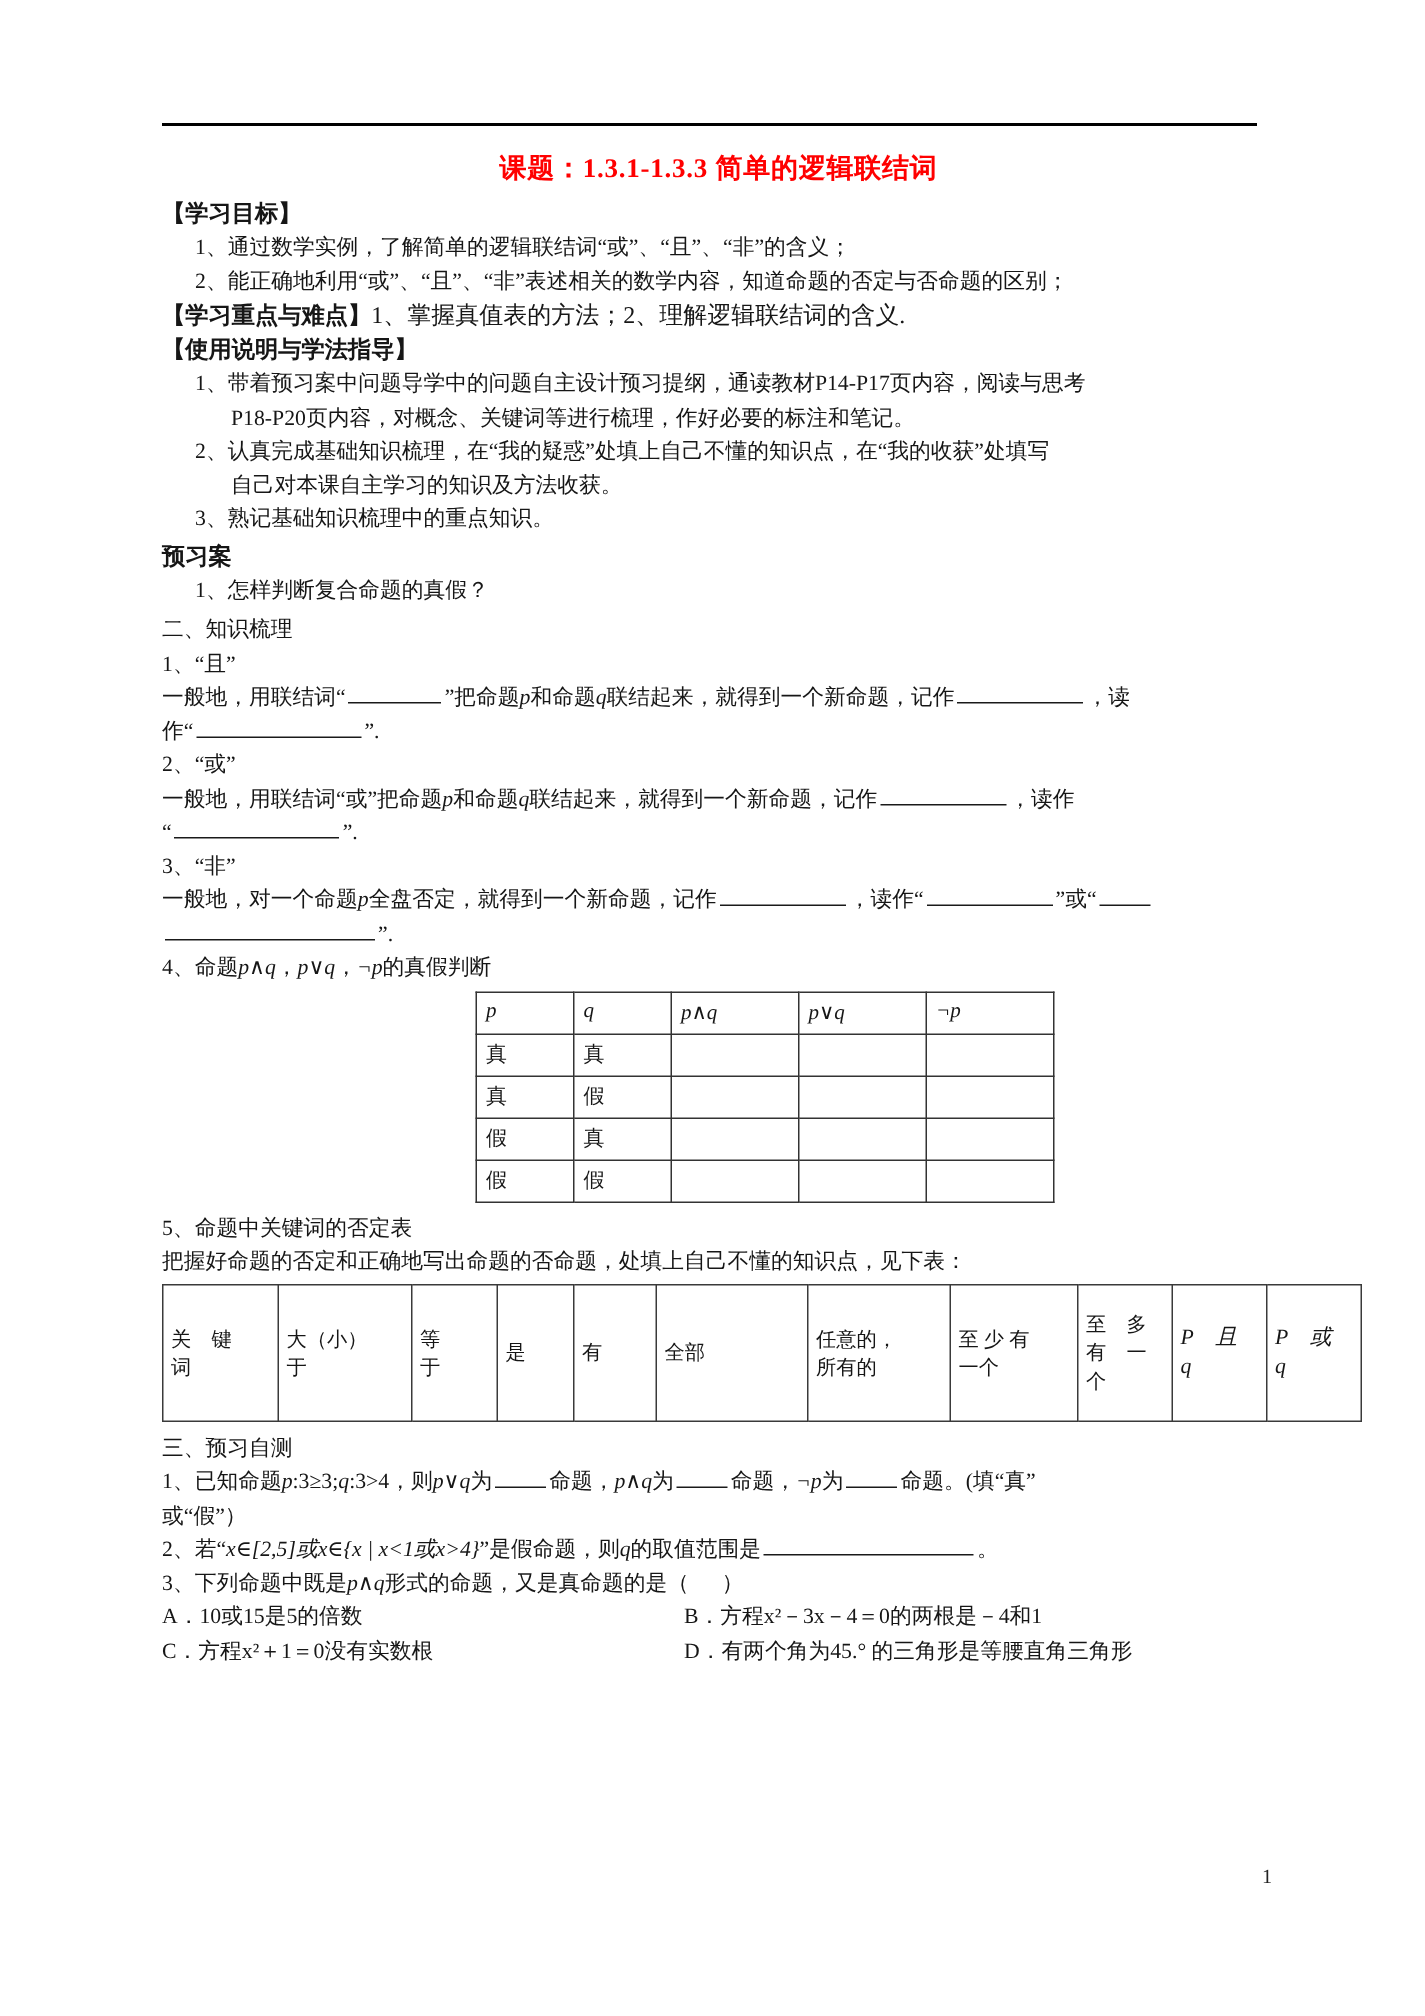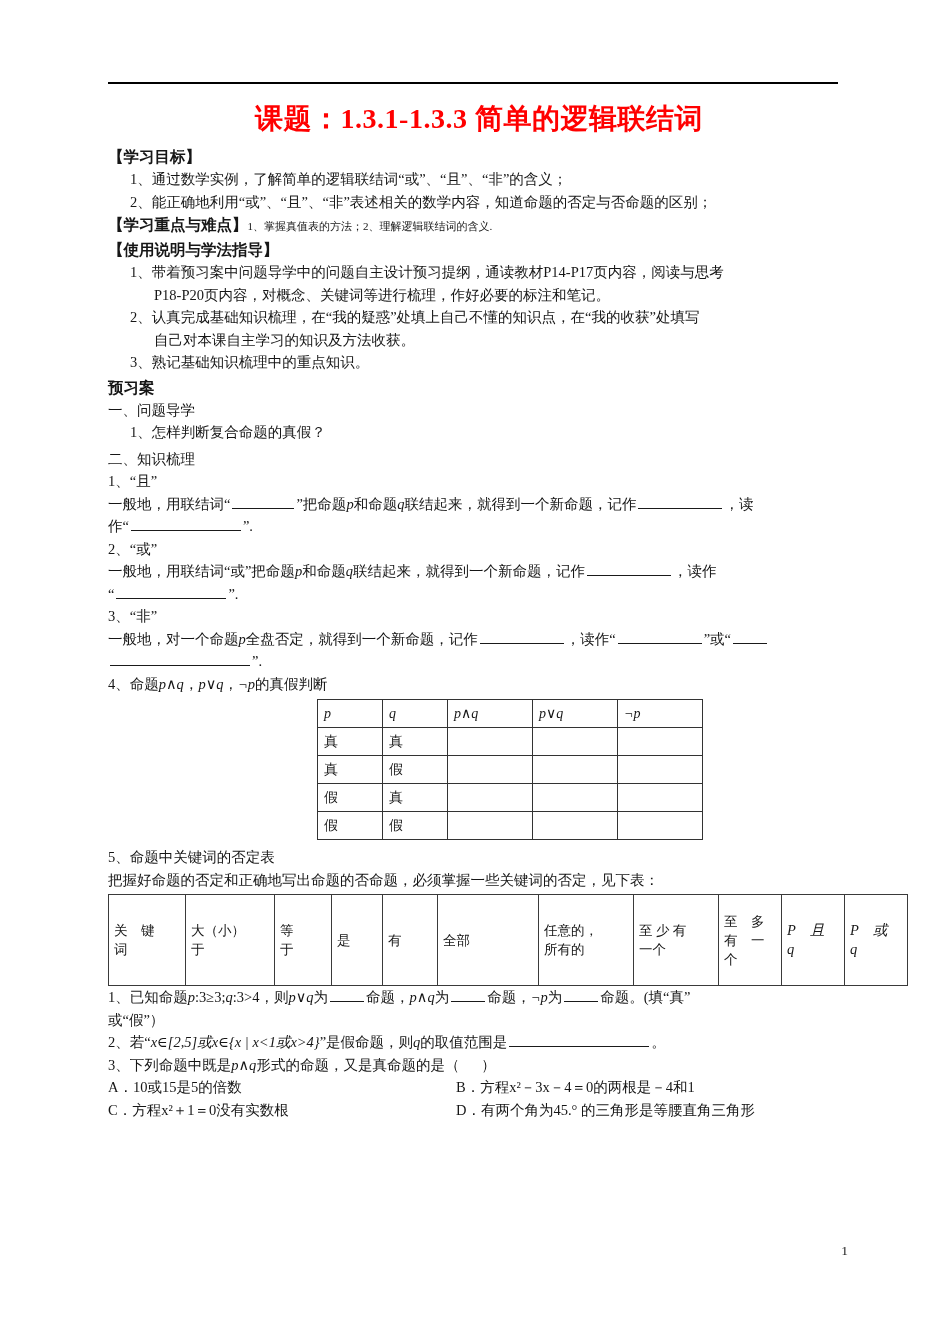--- a/index.html
+++ b/index.html
@@ -32,34 +32,34 @@
   .content {
     position: absolute;
     left: 108px;
     top: 100px;
     width: 742px;
   }
   .doc-title {
     text-align: center;
     color: #ff0000;
     font-weight: bold;
-    font-size: 28px;
+    font-size: 18px;
     letter-spacing: 0.5px;
     margin: 0 0 7px 0;
     font-family: "Liberation Serif", "DejaVu Serif", serif;
   }
   .sec-head {
     font-weight: bold;
     font-size: 15.5px;
     line-height: 23px;
     margin: 0;
   }
   .sec-head .tail {
     font-weight: normal;
-    font-size: 11px;
+    font-size: 16px;
   }
   .line {
     font-size: 14.5px;
     line-height: 22.5px;
     margin: 0;
     white-space: pre-wrap;
   }
   .ind1 { padding-left: 22px; }
   .ind2 { padding-left: 46px; }
   .mi {
@@ -161,21 +161,20 @@
 
     <div class="sec-head">【使用说明与学法指导】</div>
     <div class="line ind1">1、带着预习案中问题导学中的问题自主设计预习提纲，通读教材P14-P17页内容，阅读与思考</div>
     <div class="line ind2">P18-P20页内容，对概念、关键词等进行梳理，作好必要的标注和笔记。</div>
     <div class="line ind1">2、认真完成基础知识梳理，在“我的疑惑”处填上自己不懂的知识点，在“我的收获”处填写</div>
     <div class="line ind2">自己对本课自主学习的知识及方法收获。</div>
     <div class="line ind1">3、熟记基础知识梳理中的重点知识。</div>
 
     <div class="sec-head" style="margin-top:2px">预习案</div>
 
-    <div class="line">一、问题导学</div>
     <div class="line ind1">1、怎样判断复合命题的真假？</div>
 
     <div class="line" style="margin-top:4px">二、知识梳理</div>
 
     <div class="line">1、“且”</div>
     <div class="line"><span>一般地，用联结词“</span><span class="blank b-sm"></span><span>”把命题</span><span class="mi">p</span><span>和命题</span><span class="mi">q</span><span>联结起来，就得到一个新命题，记作</span><span class="blank b-md"></span><span>，读</span></div>
     <div class="line"><span>作“</span><span class="blank b-lg"></span><span>”.</span></div>
 
     <div class="line">2、“或”</div>
     <div class="line"><span>一般地，用联结词“或”把命题</span><span class="mi">p</span><span>和命题</span><span class="mi">q</span><span>联结起来，就得到一个新命题，记作</span><span class="blank b-md"></span><span>，读作</span></div>
@@ -223,21 +222,21 @@
           <td class="c2">假</td>
           <td class="c3"></td>
           <td class="c4"></td>
           <td class="c5"></td>
         </tr>
       </tbody>
         </table>
     </div>
 
     <div class="line" style="margin-top:6px">5、命题中关键词的否定表</div>
-    <div class="line">把握好命题的否定和正确地写出命题的否命题，必须掌握一些关键词的否定，见下表：</div>
+    <div class="line">把握好命题的否定和正确地写出命题的否命题，处填上自己不懂的知识点，见下表：</div>
 
     <table class="kw">
       <tbody>
           <tr class="head">
         <td style="width:66px">
           <div class="kw-spread">关　键</div>
           <div>词</div>
         </td>
         <td style="width:78px">
           <div>大（小）</div>
@@ -268,20 +267,21 @@
           <div class="mi">q</div>
         </td>
         <td style="width:52px">
           <div class="mi">P　或</div>
           <div class="mi">q</div>
         </td>
       </tr>
     </tbody>
       </table>
 
+    <div class="line" style="margin-top:7px">三、预习自测</div>
 
     <div class="line"><span>1、已知命题</span><span class="mi">p</span><span class="mn">:3≥3;</span><span class="mi">q</span><span class="mn">:3&gt;4</span><span>，则</span><span class="mi">p</span><span class="mn">∨</span><span class="mi">q</span><span>为</span><span class="blank b-xs"></span><span>命题，</span><span class="mi">p</span><span class="mn">∧</span><span class="mi">q</span><span>为</span><span class="blank b-xs"></span><span>命题，</span><span class="mi">¬p</span><span>为</span><span class="blank b-xs"></span><span>命题。(填“真”</span></div>
     <div class="line">或“假”）</div>
 
     <div class="line"><span>2、若“</span><span class="mi">x∈[2,5]或x∈{x | x&lt;1或x&gt;4}</span><span>”是假命题，则</span><span class="mi">q</span><span>的取值范围是</span><span class="blank b-xl"></span><span>。</span></div>
 
     <div class="line"><span>3、下列命题中既是</span><span class="mi">p∧q</span><span>形式的命题，又是真命题的是（      ）</span></div>
     <div class="line"><span style="display:inline-block;width:348px"><span>A．</span><span>10或15是5的倍数</span></span><span><span>B．</span><span>方程x²－3x－4＝0的两根是－4和1</span></span></div>
     <div class="line"><span style="display:inline-block;width:348px"><span>C．</span><span>方程x²＋1＝0没有实数根</span></span><span><span>D．</span><span>有两个角为45.° 的三角形是等腰直角三角形</span></span></div>
 

